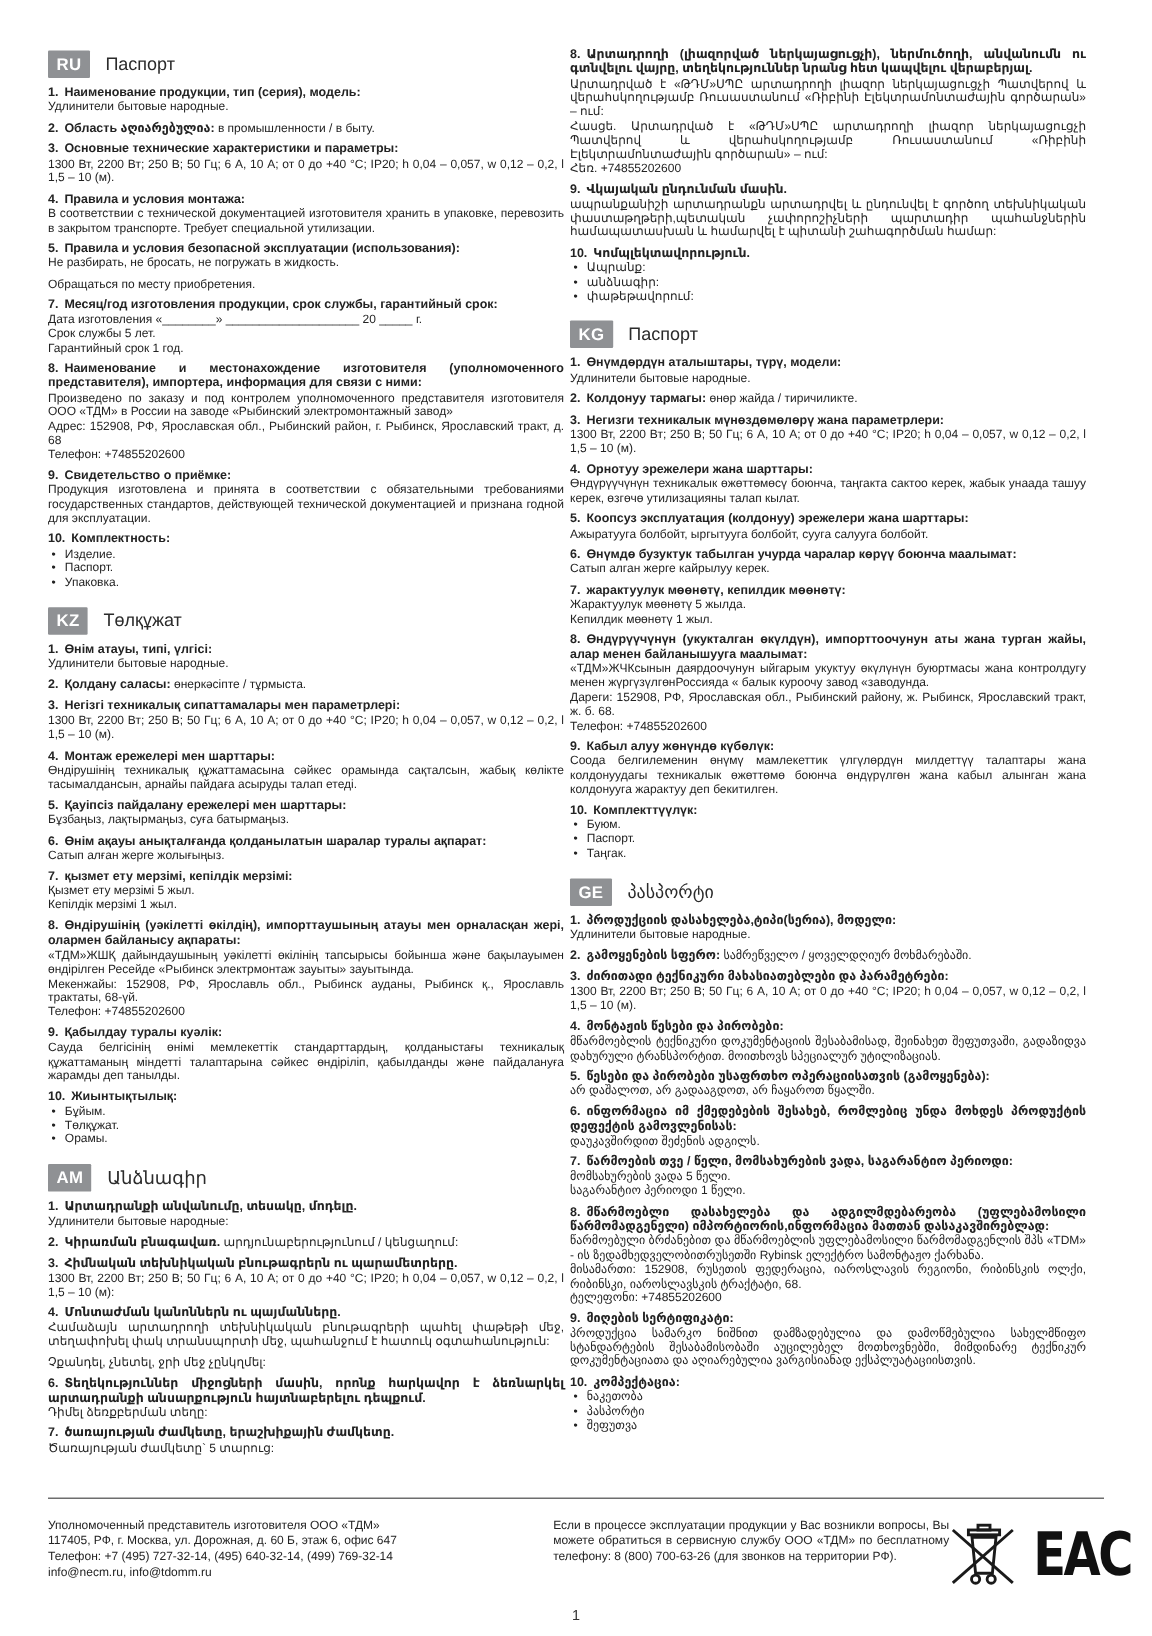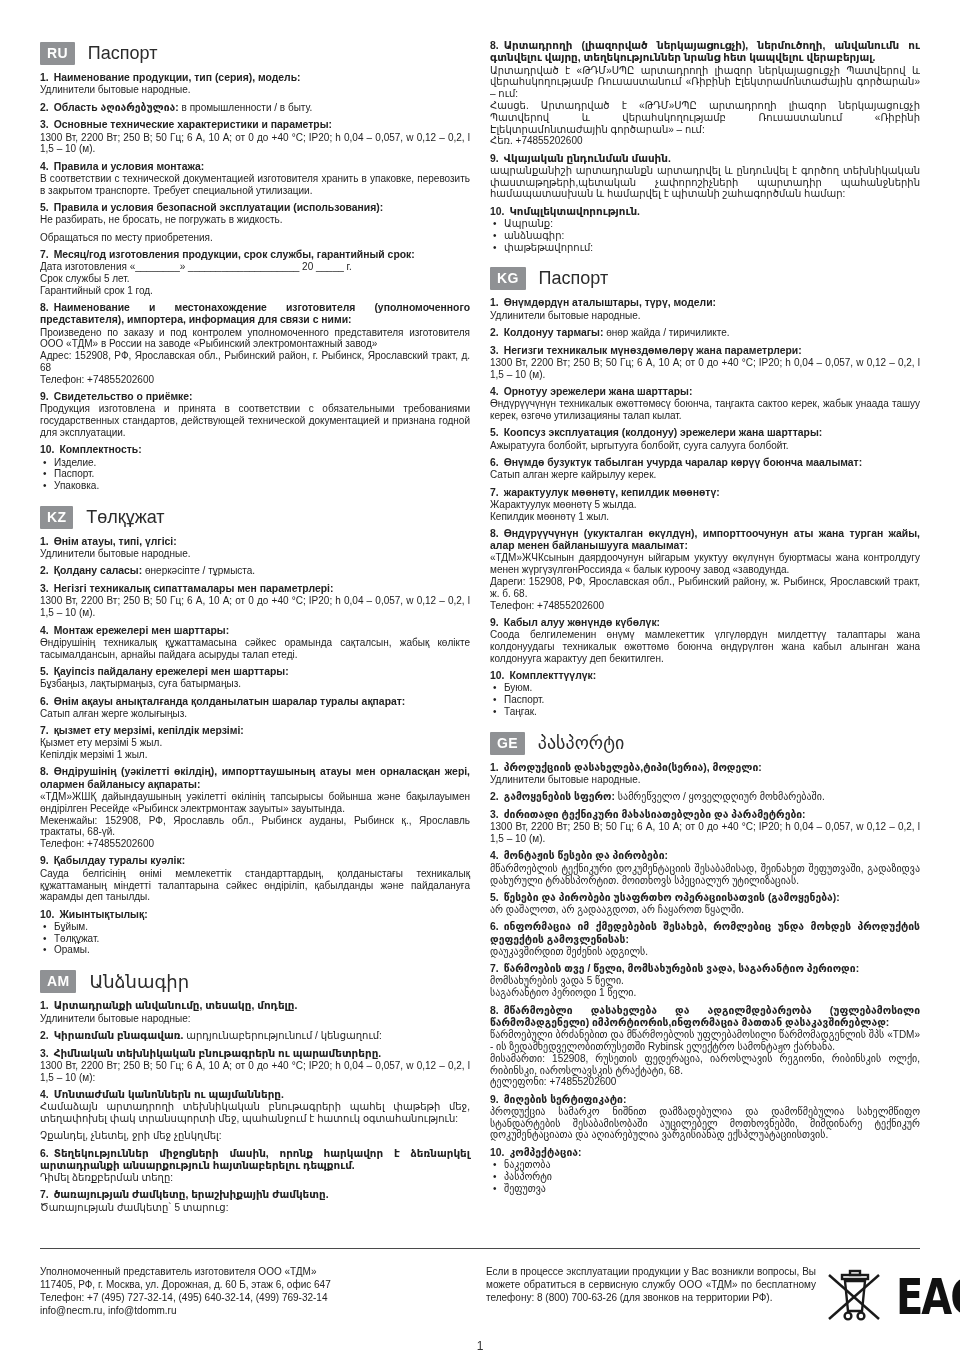--- a/index.html
+++ b/index.html
@@ -4,41 +4,41 @@
 <style>
   * { margin:0; padding:0; box-sizing:border-box; }
   html,body { background:#ffffff; }
   body { width:960px; }
   .page {
     position:relative; width:960px; height:1363px; background:#fff;
     padding:40px 40px 0 40px; overflow:hidden;
     font-family:"Liberation Sans","DejaVu Sans",sans-serif; color:#232323;
     display:flex; flex-direction:column;
   }
-  .columns { display:flex; gap:20px; height:1206px; overflow:hidden; }
+  .columns { display:flex; gap:5px; height:1206px; overflow:hidden; }
   .col { width:430px; flex:0 0 430px; }
   .section { margin-bottom:14px; }
   .section-header { display:flex; align-items:center; margin:2px 0 7px 0; }
   .badge {
     display:inline-block; background:#8f9194; color:#fff; font-weight:bold;
     font-size:14px; line-height:1; padding:4px 7px 5px 7px; border-radius:1px;
     letter-spacing:.3px;
   }
-  .section-title { font-size:18px; color:#2b2b2b; margin-left:13px; }
+  .section-title { font-size:15px; color:#2b2b2b; margin-left:13px; }
   .item { font-size:10px; line-height:1.18; text-align:justify; margin-bottom:5.5px; }
   .item-heading { font-weight:bold; font-size:10.4px; }
   .item-num { font-weight:bold; margin-right:5px; }
   .item-inline { font-weight:normal; font-size:10px; }
   .body-line { margin:0; }
   .bullet-row { display:flex; text-align:left; }
   .bullet-glyph { flex:0 0 14px; padding-left:3px; }
   .footer-rule { border:none; border-top:1px solid #4a4a4a; margin:6px 0 0 0; }
-  .footer { display:flex; padding-top:16px; font-size:10px; line-height:1.3;gap:10px; }
+  .footer { display:flex; padding-top:16px; font-size:10px; line-height:1.3; }
   .footer-left { width:400px; flex:0 0 400px; white-space:pre-line; }
-  .footer-right { width:330px; flex:0 0 330px; margin-left:36px; text-align:justify; }
+  .footer-right { width:330px; flex:0 0 330px; margin-left:21px; text-align:justify; }
   .footer-icons { flex:1; display:flex; justify-content:flex-end; align-items:flex-start; gap:14px; padding-top:2px; }
   .weee { width:56px; height:58px; }
   .eac {
     font-family:"DejaVu Sans",sans-serif; font-weight:bold; font-size:40px; line-height:1;
     color:#111; letter-spacing:-2px; transform:scaleY(1.25); transform-origin:top;
     margin-top:4px;
   }
   .page-number { text-align:center; font-size:12px; color:#333; padding:14px 0 10px 0; }
 </style>
 </head>

